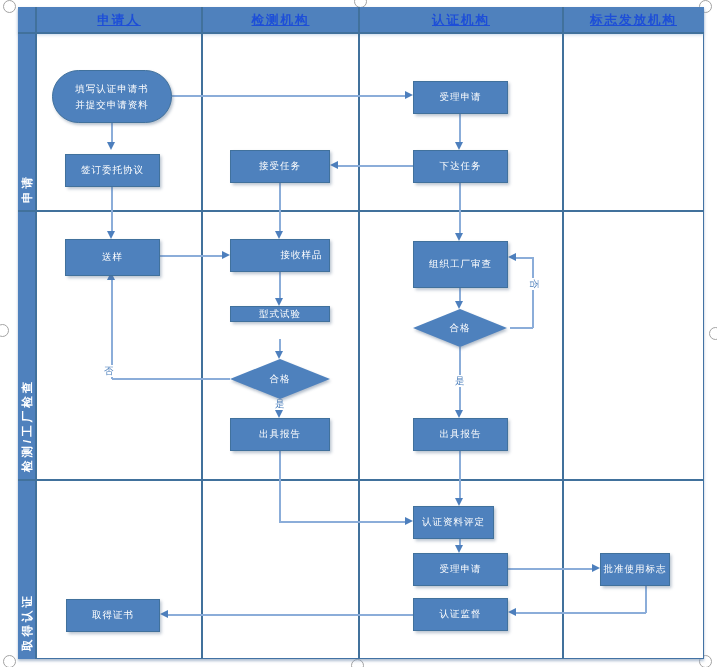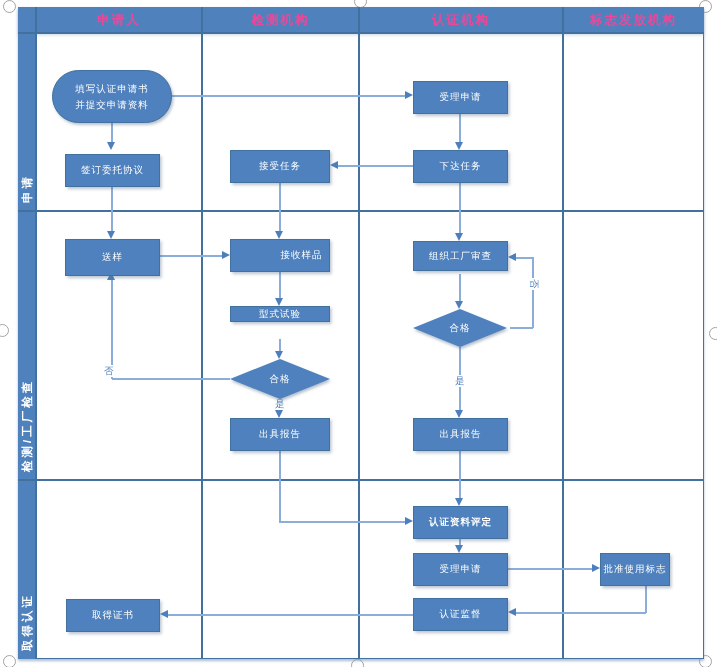--- a/index.html
+++ b/index.html
@@ -9,21 +9,21 @@
   .handle{position:absolute;width:13px;height:13px;border-radius:50%;
           background:#fff;border:1px solid #a3a3a3;box-sizing:border-box;}
   
   .table{position:absolute;left:18px;top:7px;width:686px;height:652px;background:#fff;
          border:1.5px solid #4272a4;box-sizing:border-box;
          box-shadow:0 2px 2.5px rgba(130,155,185,.65);}
   .band{position:absolute;background:#4f81bd;}
   .gridv{position:absolute;width:1.5px;background:#41719c;}
   .gridh{position:absolute;height:1.5px;background:#41719c;}
   .lanehead{position:absolute;display:flex;align-items:center;justify-content:center;
-            color:#ec4899;font-weight:bold;font-size:12.5px;letter-spacing:2px;}
+            color:#1d4ed8;font-weight:bold;font-size:12.5px;letter-spacing:2px;text-decoration:underline;}
   .rowlab{position:absolute;overflow:visible;}
   .rowlab>div{transform-origin:0 0;color:#fff;font-weight:bold;font-size:11.5px;
               letter-spacing:3px;line-height:18px;height:18px;box-sizing:border-box;
               padding-left:8px;white-space:nowrap;}
   
   .box{position:absolute;background:#4e81bd;border:1px solid #41719c;box-sizing:border-box;
        box-shadow:1.5px 2px 3px rgba(80,105,135,.4);color:#fff;font-size:9.5px;
        letter-spacing:1px;display:flex;align-items:center;justify-content:center;text-align:center;}
   .stadium{border-radius:27px;white-space:pre-line;line-height:1.6;}
   .dwrap{position:absolute;filter:drop-shadow(1px 2px 1.5px rgba(80,105,135,.45));}
@@ -164,24 +164,24 @@
   <div class="box" style="left:230px;top:150px;width:100px;height:33px;">接受任务</div>
   <div class="box" style="left:230px;top:239px;width:100px;height:33px;padding-left:43px;">接收样品</div>
   <div class="box" style="left:230px;top:306px;width:100px;height:16px;">型式试验</div>
   <div class="dwrap" style="left:230px;top:359px;width:100px;height:40px;">
     <div class="diamond">合格</div>
   </div>
   <div class="box" style="left:230px;top:418px;width:100px;height:33px;">出具报告</div>
 
   <div class="box" style="left:413px;top:81px;width:95px;height:33px;">受理申请</div>
   <div class="box" style="left:413px;top:150px;width:95px;height:33px;">下达任务</div>
-  <div class="box" style="left:413px;top:241px;width:95px;height:30px;">组织工厂审查</div>
+  <div class="box" style="left:413px;top:241px;width:95px;height:47px;">组织工厂审查</div>
   <div class="dwrap" style="left:413px;top:309px;width:94px;height:38px;">
     <div class="diamond">合格</div>
   </div>
   <div class="box" style="left:413px;top:418px;width:95px;height:33px;">出具报告</div>
-  <div class="box" style="left:413px;top:506px;width:95px;height:33px;font-weight:bold;">认证资料评定</div>
+  <div class="box" style="left:413px;top:506px;width:81px;height:33px;">认证资料评定</div>
   <div class="box" style="left:413px;top:553px;width:95px;height:33px;">受理申请</div>
   <div class="box" style="left:413px;top:598px;width:95px;height:33px;">认证监督</div>
 
   <div class="box" style="left:600px;top:553px;width:70px;height:33px;">批准使用标志</div>
 
 </div>
 
 </body></html>

